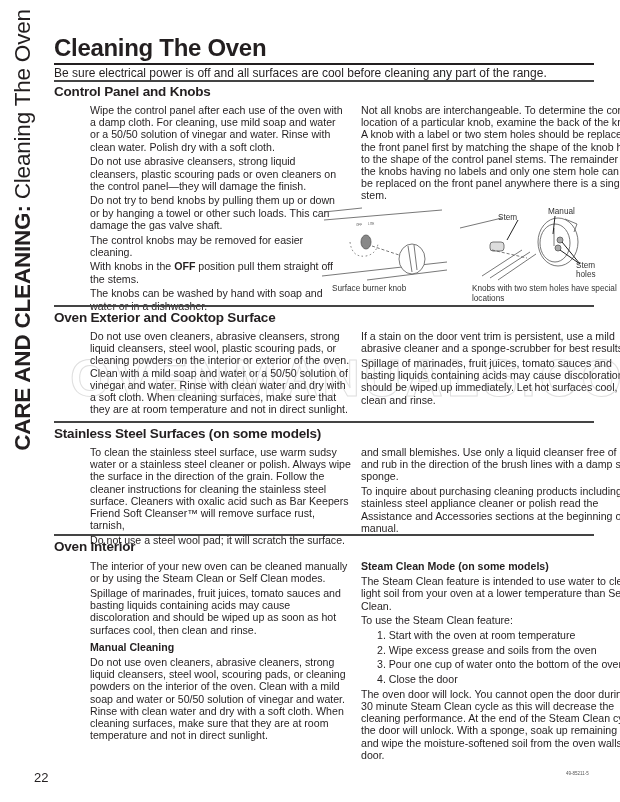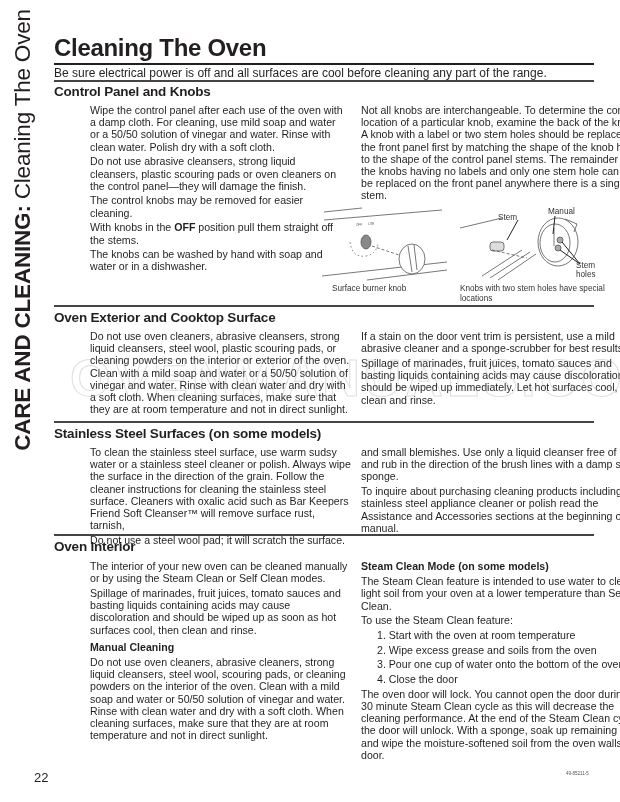--- a/index.html
+++ b/index.html
@@ -52,20 +52,21 @@
   <div class="title">Cleaning The Oven</div>
 </div>
 <div class="rule-thick" style="top:63px; width:540px;"></div>
 <div class="intro">Be sure electrical power is off and all surfaces are cool before cleaning any part of the range.</div>
 <div class="rule" style="top:80px; width:540px;"></div>
 
 <div class="h2" style="top:84px;">Control Panel and Knobs</div>
 <div class="col" style="left:54px; top:104px; width:256px;">
   <p>Wipe the control panel after each use of the oven with a damp cloth. For cleaning, use mild soap and water or a 50/50 solution of vinegar and water. Rinse with clean water. Polish dry with a soft cloth.</p>
   <p>Do not use abrasive cleansers, strong liquid cleansers, plastic scouring pads or oven cleaners on the control panel—they will damage the finish.</p>
+  <p>Do not try to bend knobs by pulling them up or down or by hanging a towel or other such loads. This can damage the gas valve shaft.</p>
   <p>The control knobs may be removed for easier cleaning.</p>
   <p><span>With knobs in the </span><b>OFF</b><span> position pull them straight off the stems.</span></p>
   <p>The knobs can be washed by hand with soap and water or in a dishwasher.</p>
 </div>
 <div class="col" style="left:325px; top:104px; width:285px;">
   <p>Not all knobs are interchangeable. To determine the correct location of a particular knob, examine the back of the knob. A knob with a label or two stem holes should be replaced on the front panel first by matching the shape of the knob holes to the shape of the control panel stems. The remainder of the knobs having no labels and only one stem hole can then be replaced on the front panel anywhere there is a single stem.</p>
 </div>
 
 <div class="fig">
   <svg width="290" height="96" viewBox="0 0 290 96">
@@ -100,21 +101,21 @@
       <line x1="233" y1="10" x2="231" y2="28" stroke="#222" stroke-width="1"></line>
       <line x1="258" y1="58" x2="240" y2="36" stroke="#222" stroke-width="1"></line>
       <line x1="258" y1="58" x2="238" y2="44" stroke="#222" stroke-width="1"></line>
     </g>
   </svg>
   <div class="figlabel" style="left:176px; top:7px;">Stem</div>
   <div class="figlabel" style="left:226px; top:1px;">Manual</div>
   <div class="figlabel" style="left:254px; top:55px;">Stem</div>
   <div class="figlabel" style="left:254px; top:64px;">holes</div>
   <div class="caption" style="left:10px; top:78px; width:110px;">Surface burner knob</div>
-  <div class="caption" style="left:138px; top:78px; width:148px;">Knobs with two stem holes have special locations</div>
+  <div class="caption" style="left:150px; top:78px; width:148px;">Knobs with two stem holes have special locations</div>
 </div>
 
 <div class="rule" style="top:305px; width:540px;"></div>
 
 <div class="h2" style="top:310px;">Oven Exterior and Cooktop Surface</div>
 <div class="col" style="left:54px; top:330px; width:262px;">
   <p>Do not use oven cleaners, abrasive cleansers, strong liquid cleansers, steel wool, plastic scouring pads, or cleaning powders on the interior or exterior of the oven. Clean with a mild soap and water or a 50/50 solution of vinegar and water. Rinse with clean water and dry with a soft cloth. When cleaning surfaces, make sure that they are at room temperature and not in direct sunlight.</p>
 </div>
 <div class="col" style="left:325px; top:330px; width:285px;">
   <p>If a stain on the door vent trim is persistent, use a mild abrasive cleaner and a sponge-scrubber for best results.</p>

